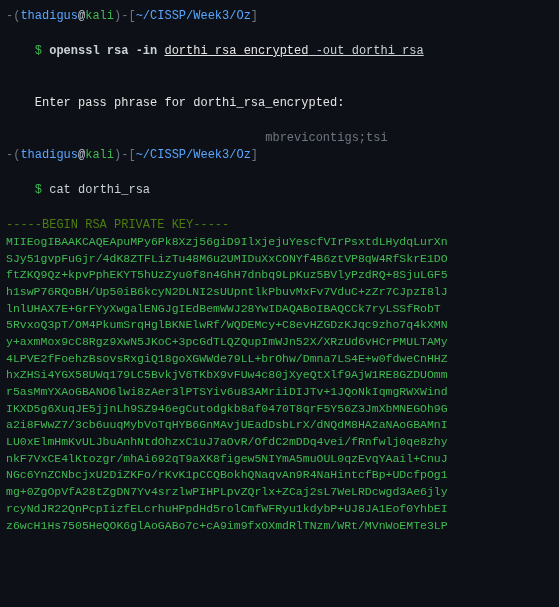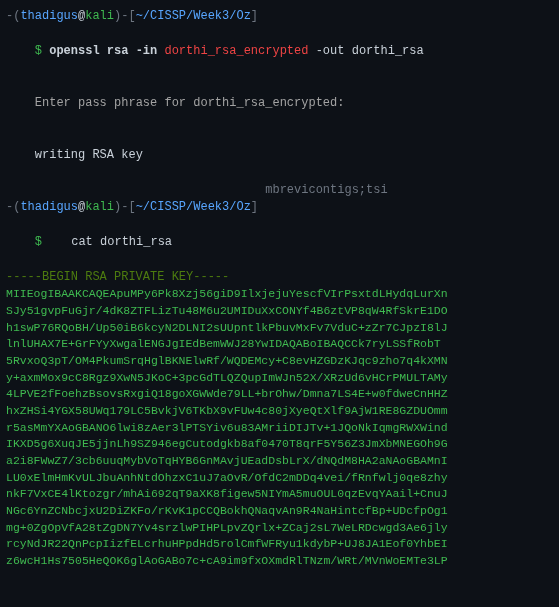--- a/index.html
+++ b/index.html
@@ -55,52 +55,50 @@
     <span style="color:#6e7681;">-(</span>
       <span style="color:#58a6ff;">thadigus</span>
       <span style="color:#c9d1d9;">@</span>
       <span style="color:#3fb950;">kali</span>
       <span style="color:#6e7681;">)-[</span>
       <span style="color:#58a6ff;">~/CISSP/Week3/Oz</span>
       <span style="color:#6e7681;">]</span>
   </div>
 
   <div class="line">
-    <span style="color:#3fb950;">$</span><span style="color:#c9d1d9;font-weight:bold;"> openssl rsa -in </span><span style="color:#ef4444;">dorthi_rsa_encrypted</span><span style="color:#c9d1d9;"> -out dorthi_rsa</span>
+    <span style="color:#3fb950;">$</span><span style="color:#c9d1d9;font-weight:bold;"> openssl rsa -in </span><span style="color:#e5e5e5;text-decoration:underline;">dorthi_rsa_encrypted</span><span style="color:#c9d1d9;text-decoration:underline;"> -out dorthi_rsa</span>
   </div>
 
   <div class="line">
-    <span style="color:#a3a3a3;">Enter pass phrase for dorthi_rsa_encrypted:</span>
+    <span style="color:#e5e5e5;">Enter pass phrase for dorthi_rsa_encrypted:</span>
   </div>
 
-  <div class="line">
-    <span style="color:#c9d1d9;">writing RSA key</span>
-  </div>
 
   <div class="line faded">&nbsp;&nbsp;&nbsp;&nbsp;&nbsp;&nbsp;&nbsp;&nbsp;&nbsp;&nbsp;&nbsp;&nbsp;&nbsp;&nbsp;&nbsp;&nbsp;&nbsp;&nbsp;&nbsp;&nbsp;&nbsp;&nbsp;&nbsp;&nbsp;&nbsp;&nbsp;&nbsp;&nbsp;&nbsp;&nbsp;&nbsp;&nbsp;&nbsp;&nbsp;&nbsp;&nbsp;mbrevicontigs;tsi</div>
 
   <div class="prompt-line">
     <span style="color:#6e7681;">-(</span>
       <span style="color:#58a6ff;">thadigus</span>
       <span style="color:#c9d1d9;">@</span>
       <span style="color:#3fb950;">kali</span>
       <span style="color:#6e7681;">)-[</span>
       <span style="color:#58a6ff;">~/CISSP/Week3/Oz</span>
       <span style="color:#6e7681;">]</span>
   </div>
 
   <div class="line">
-    <span style="color:#3fb950;">$</span><span style="color:#c9d1d9;margin-left:22px;"> cat dorthi_rsa</span>
+    <span style="color:#3fb950;">$</span><span style="color:#c9d1d9;"> cat dorthi_rsa</span>
   </div>
 
   <div class="line begin-end-key">-----BEGIN RSA PRIVATE KEY-----</div>
 
   <div class="key-content">
     <div class="line">MIIEogIBAAKCAQEApuMPy6Pk8Xzj56giD9IlxjejuYescfVIrPsxtdLHydqLurXn</div>
     <div class="line">SJy51gvpFuGjr/4dK8ZTFLizTu48M6u2UMIDuXxCONYf4B6ztVP8qW4RfSkrE1DO</div>
+    <div class="line">ftZKQ9Qz+kpvPphEKYT5hUzZyu0f8n4GhH7dnbq9LpKuz5BVlyPzdRQ+8SjuLGF5</div>
     <div class="line">h1swP76RQoBH/Up50iB6kcyN2DLNI2sUUpntlkPbuvMxFv7VduC+zZr7CJpzI8lJ</div>
     <div class="line">lnlUHAX7E+GrFYyXwgalENGJgIEdBemWWJ28YwIDAQABoIBAQCCk7ryLSSfRobT</div>
     <div class="line">5RvxoQ3pT/OM4PkumSrqHglBKNElwRf/WQDEMcy+C8evHZGDzKJqc9zho7q4kXMN</div>
     <div class="line">y+axmMox9cC8Rgz9XwN5JKoC+3pcGdTLQZQupImWJn52X/XRzUd6vHCrPMULTAMy</div>
     <div class="line">4LPVE2fFoehzBsovsRxgiQ18goXGWWde79LL+brOhw/Dmna7LS4E+w0fdweCnHHZ</div>
     <div class="line">hxZHSi4YGX58UWq179LC5BvkjV6TKbX9vFUw4c80jXyeQtXlf9AjW1RE8GZDUOmm</div>
     <div class="line">r5asMmYXAoGBANO6lwi8zAer3lPTSYiv6u83AMriiDIJTv+1JQoNkIqmgRWXWind</div>
     <div class="line">IKXD5g6XuqJE5jjnLh9SZ946egCutodgkb8af0470T8qrF5Y56Z3JmXbMNEGOh9G</div>
     <div class="line">a2i8FWwZ7/3cb6uuqMybVoTqHYB6GnMAvjUEadDsbLrX/dNQdM8HA2aNAoGBAMnI</div>
     <div class="line">LU0xElmHmKvULJbuAnhNtdOhzxC1uJ7aOvR/OfdC2mDDq4vei/fRnfwlj0qe8zhy</div>

